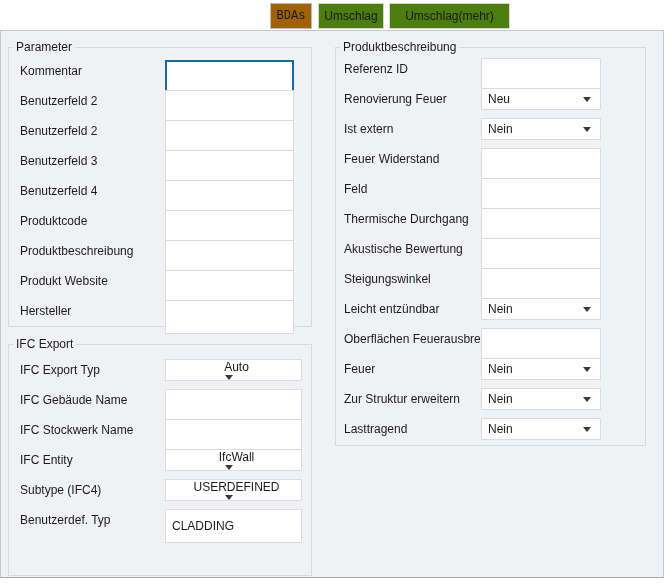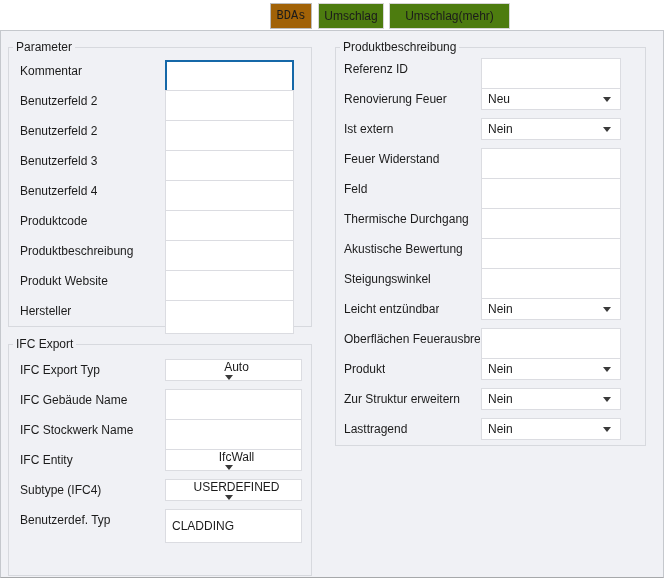--- a/index.html
+++ b/index.html
@@ -41,21 +41,21 @@
 
   .row{position:relative;height:22px;margin-bottom:8px;}
   .row .label{position:absolute;top:50%;transform:translateY(-50%);font-size:12px;white-space:nowrap;
               overflow:hidden;}
   .g-parameter .row .label,.g-ifc .row .label{left:11px;max-width:142px;}
   .g-struct .row .label{left:8px;max-width:136px;}
 
   .control{position:absolute;top:0;height:22px;}
   .g-parameter .control{left:156px;width:129px;}
   .g-ifc .control{left:156px;width:137px;flex-direction:column;}
-  .g-struct .control{left:145px;width:140px;}
+  .g-struct .control{left:145px;width:120px;}
 
   input.textbox{border:1px solid var(--input-border);background:#ffffff;font-family:"Liberation Sans",sans-serif;
                 font-size:12px;color:var(--text);padding:16px 6px;outline:none;}
   input.textbox.focused{border:2px solid var(--focus);}
 
   .dropdown{border:1px solid var(--input-border);background:#ffffff;display:flex;align-items:center;}
   .dd-value{font-size:12px;padding-left:6px;white-space:nowrap;overflow:hidden;flex:1;}
   .dd-arrow{width:0;height:0;border-left:4px solid transparent;border-right:4px solid transparent;
             border-top:5px solid #3a3a3a;margin-right:9px;flex:none;}
 </style>
@@ -197,21 +197,21 @@
             <div class="control dropdown">
               <span class="dd-value">Nein</span>
               <span class="dd-arrow"></span>
             </div>
           </div>
           <div class="row">
             <span class="label">Oberflächen Feuerausbreitung</span>
             <input class="control textbox" style="">
           </div>
           <div class="row">
-            <span class="label">Produkt</span>
+            <span class="label">Feuer</span>
             <div class="control dropdown">
               <span class="dd-value">Nein</span>
               <span class="dd-arrow"></span>
             </div>
           </div>
           <div class="row">
             <span class="label">Zur Struktur erweitern</span>
             <div class="control dropdown">
               <span class="dd-value">Nein</span>
               <span class="dd-arrow"></span>

